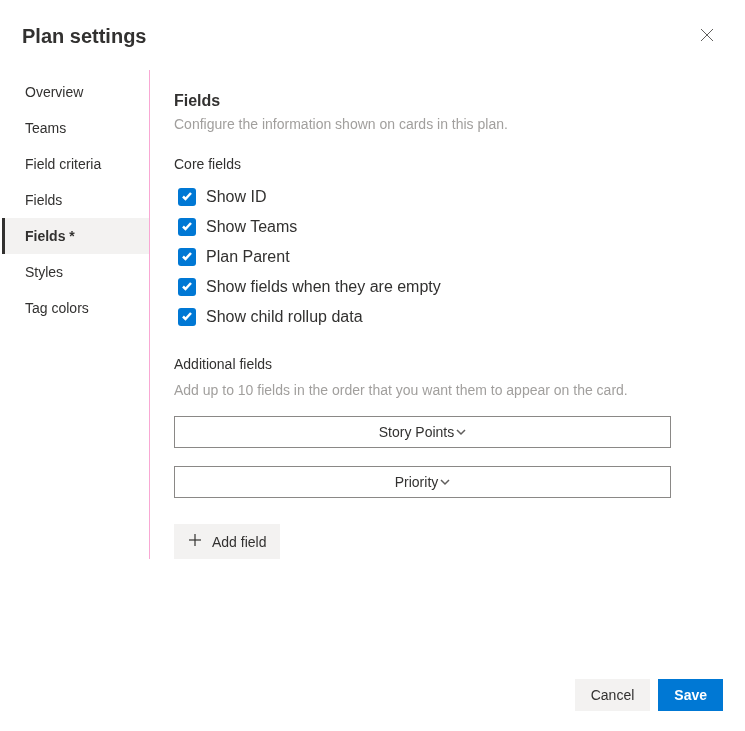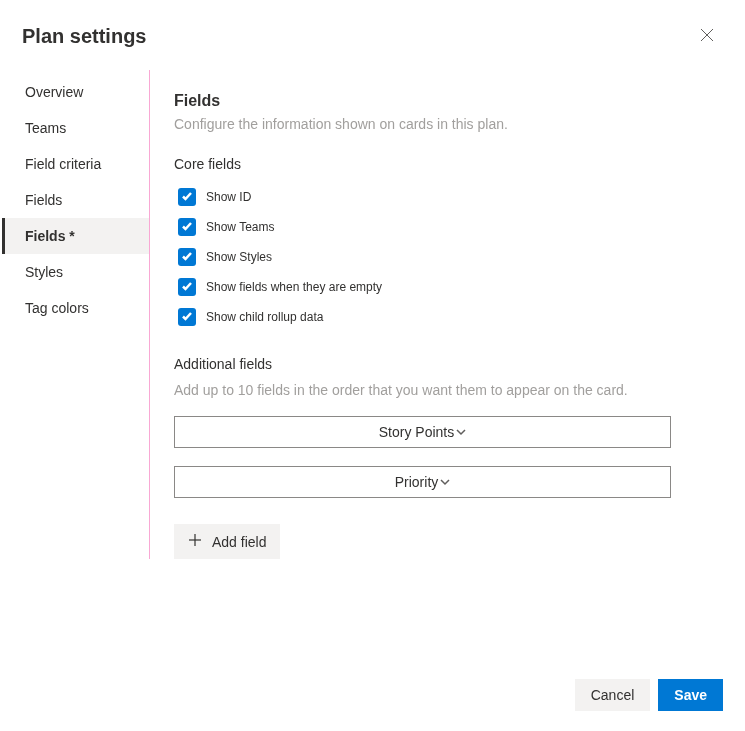--- a/index.html
+++ b/index.html
@@ -103,21 +103,21 @@
       flex-shrink: 0;
     }
     .checkbox svg {
       width: 12px;
       height: 12px;
       stroke: #ffffff;
       stroke-width: 2.5;
       fill: none;
     }
     .checkbox-label {
-      font-size: 12px;
+      font-size: 16px;
       color: #323130;
     }
     .field-select {
       display: flex;
       align-items: center;
       justify-content: center;
       border: 1px solid #8a8886;
       padding: 7px 10px 7px 12px;
       margin-bottom: 18px;
       cursor: pointer;
@@ -229,21 +229,21 @@
               </svg></span>
           </div>
         <span class="checkbox-label">Show Teams</span>
       </div>
       <div class="checkbox-row">
         <div class="checkbox">
             <span><svg viewBox="0 0 12 12">
                 <polyline points="2,6.5 4.5,9 10,3"></polyline>
               </svg></span>
           </div>
-        <span class="checkbox-label">Show Styles</span>
+        <span class="checkbox-label">Plan Parent</span>
       </div>
       <div class="checkbox-row">
         <div class="checkbox">
             <span><svg viewBox="0 0 12 12">
                 <polyline points="2,6.5 4.5,9 10,3"></polyline>
               </svg></span>
           </div>
         <span class="checkbox-label">Show fields when they are empty</span>
       </div>
       <div class="checkbox-row">

